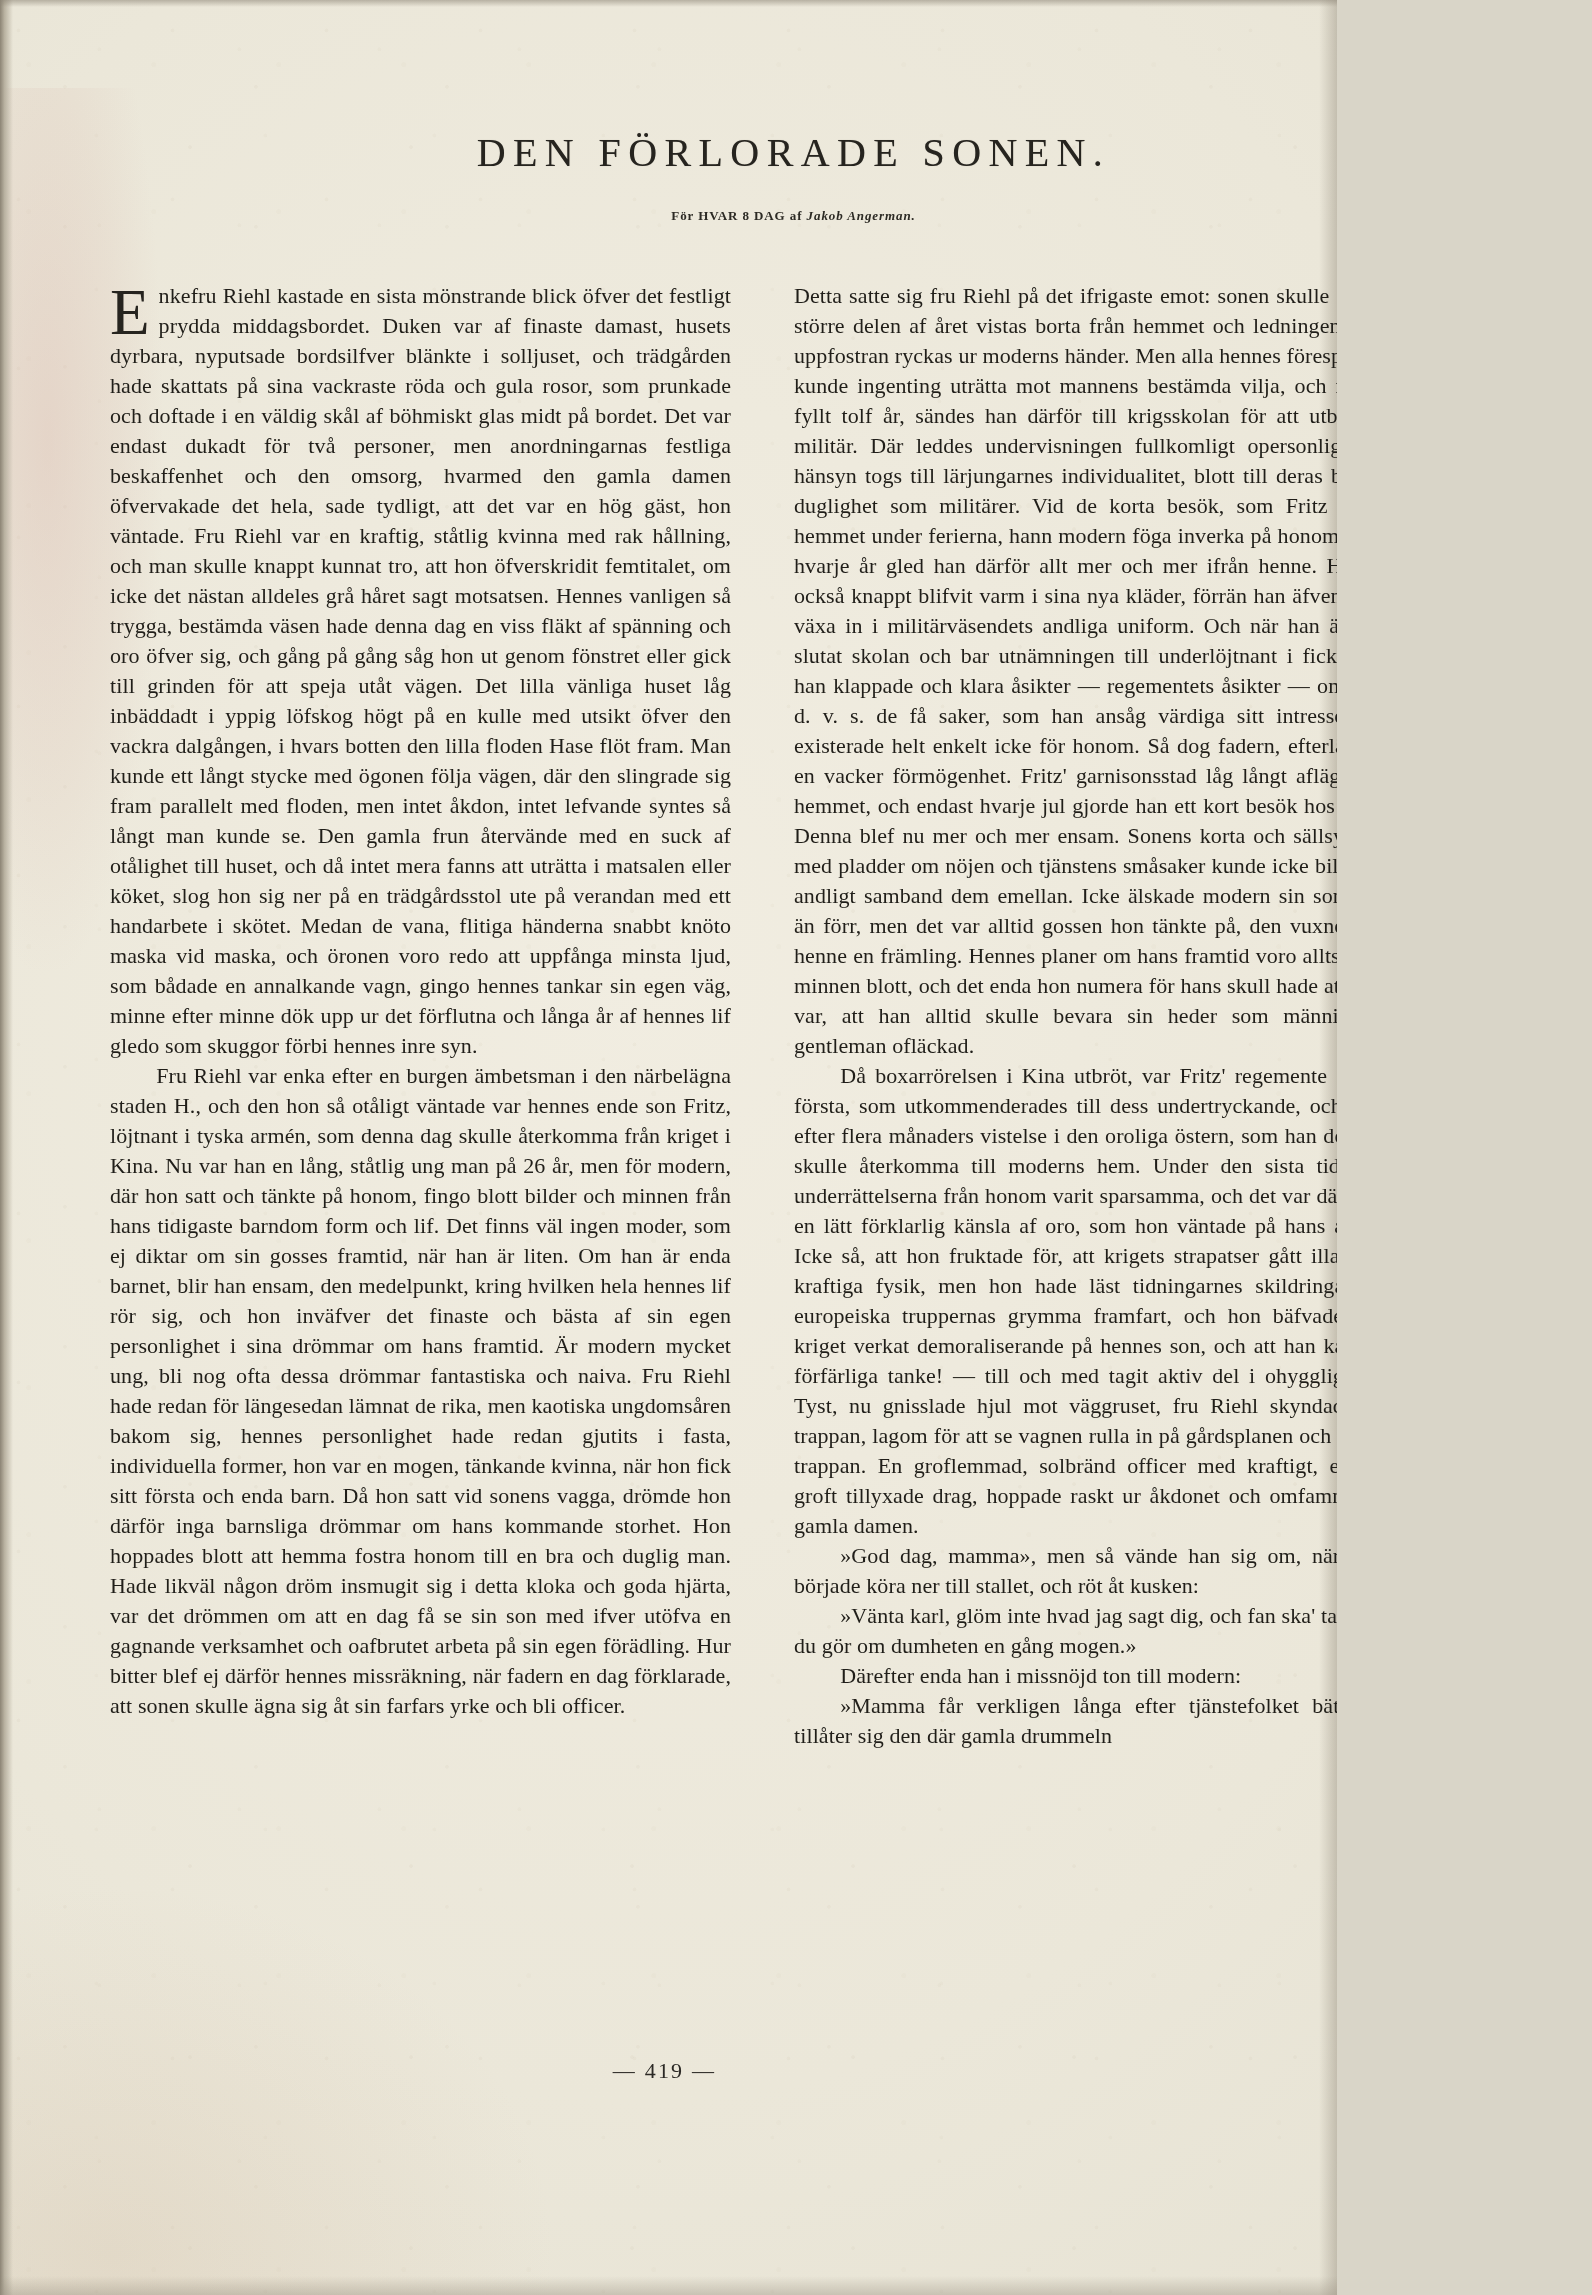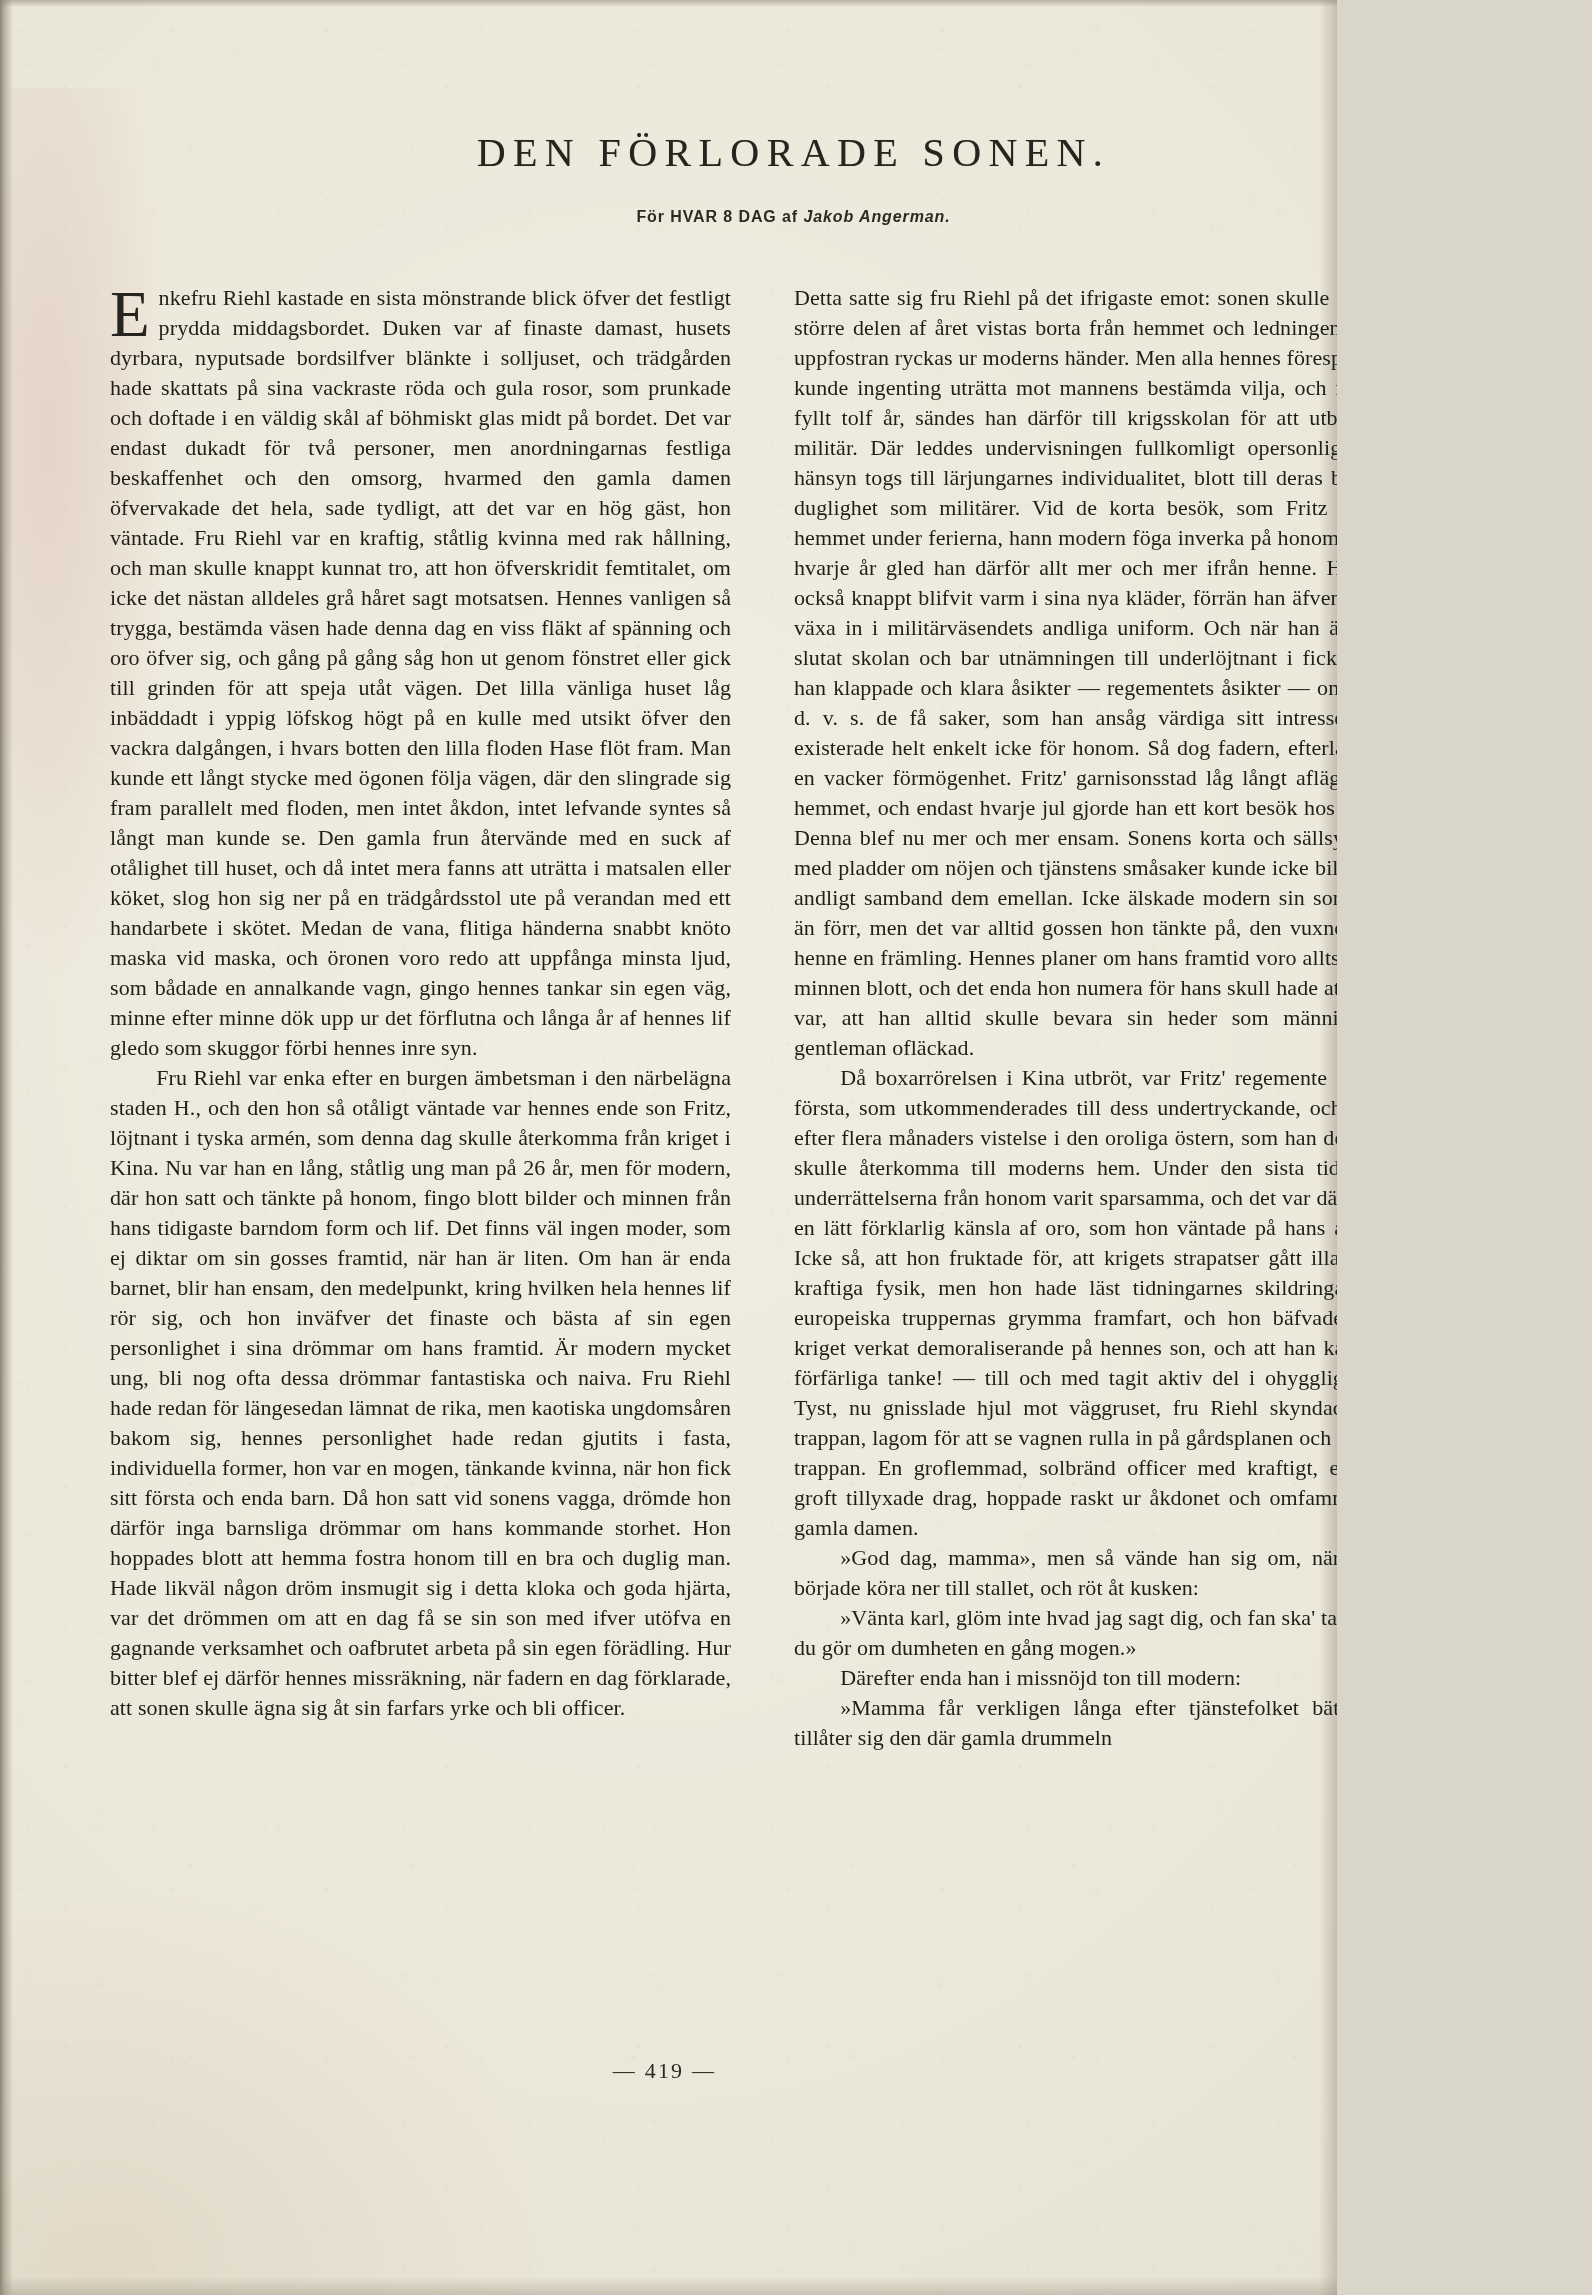--- a/index.html
+++ b/index.html
@@ -95,25 +95,25 @@
     letter-spacing: 7.4px;
     font-weight: 400;
     margin: 0 0 0 0;
     color: #26241f;
     text-shadow: 0 0 0.7px rgba(40,36,30,.35);
     font-family: "Liberation Serif", "DejaVu Serif", serif;
   }
 
   .byline {
     text-align: center;
-    font-size: 16px;
+    font-size: 13px;
     letter-spacing: 0.9px;
     margin: 32px 0 8px 0;
     color: #2c2a24;
-    font-family: Liberation Sans, sans-serif;
+    font-family: Liberation Serif, serif;
     font-weight: 700;
   }
   .byline .author {
     font-style: italic;
     font-weight: 700;
   }
 
   
   .columns {
     display: flex;

